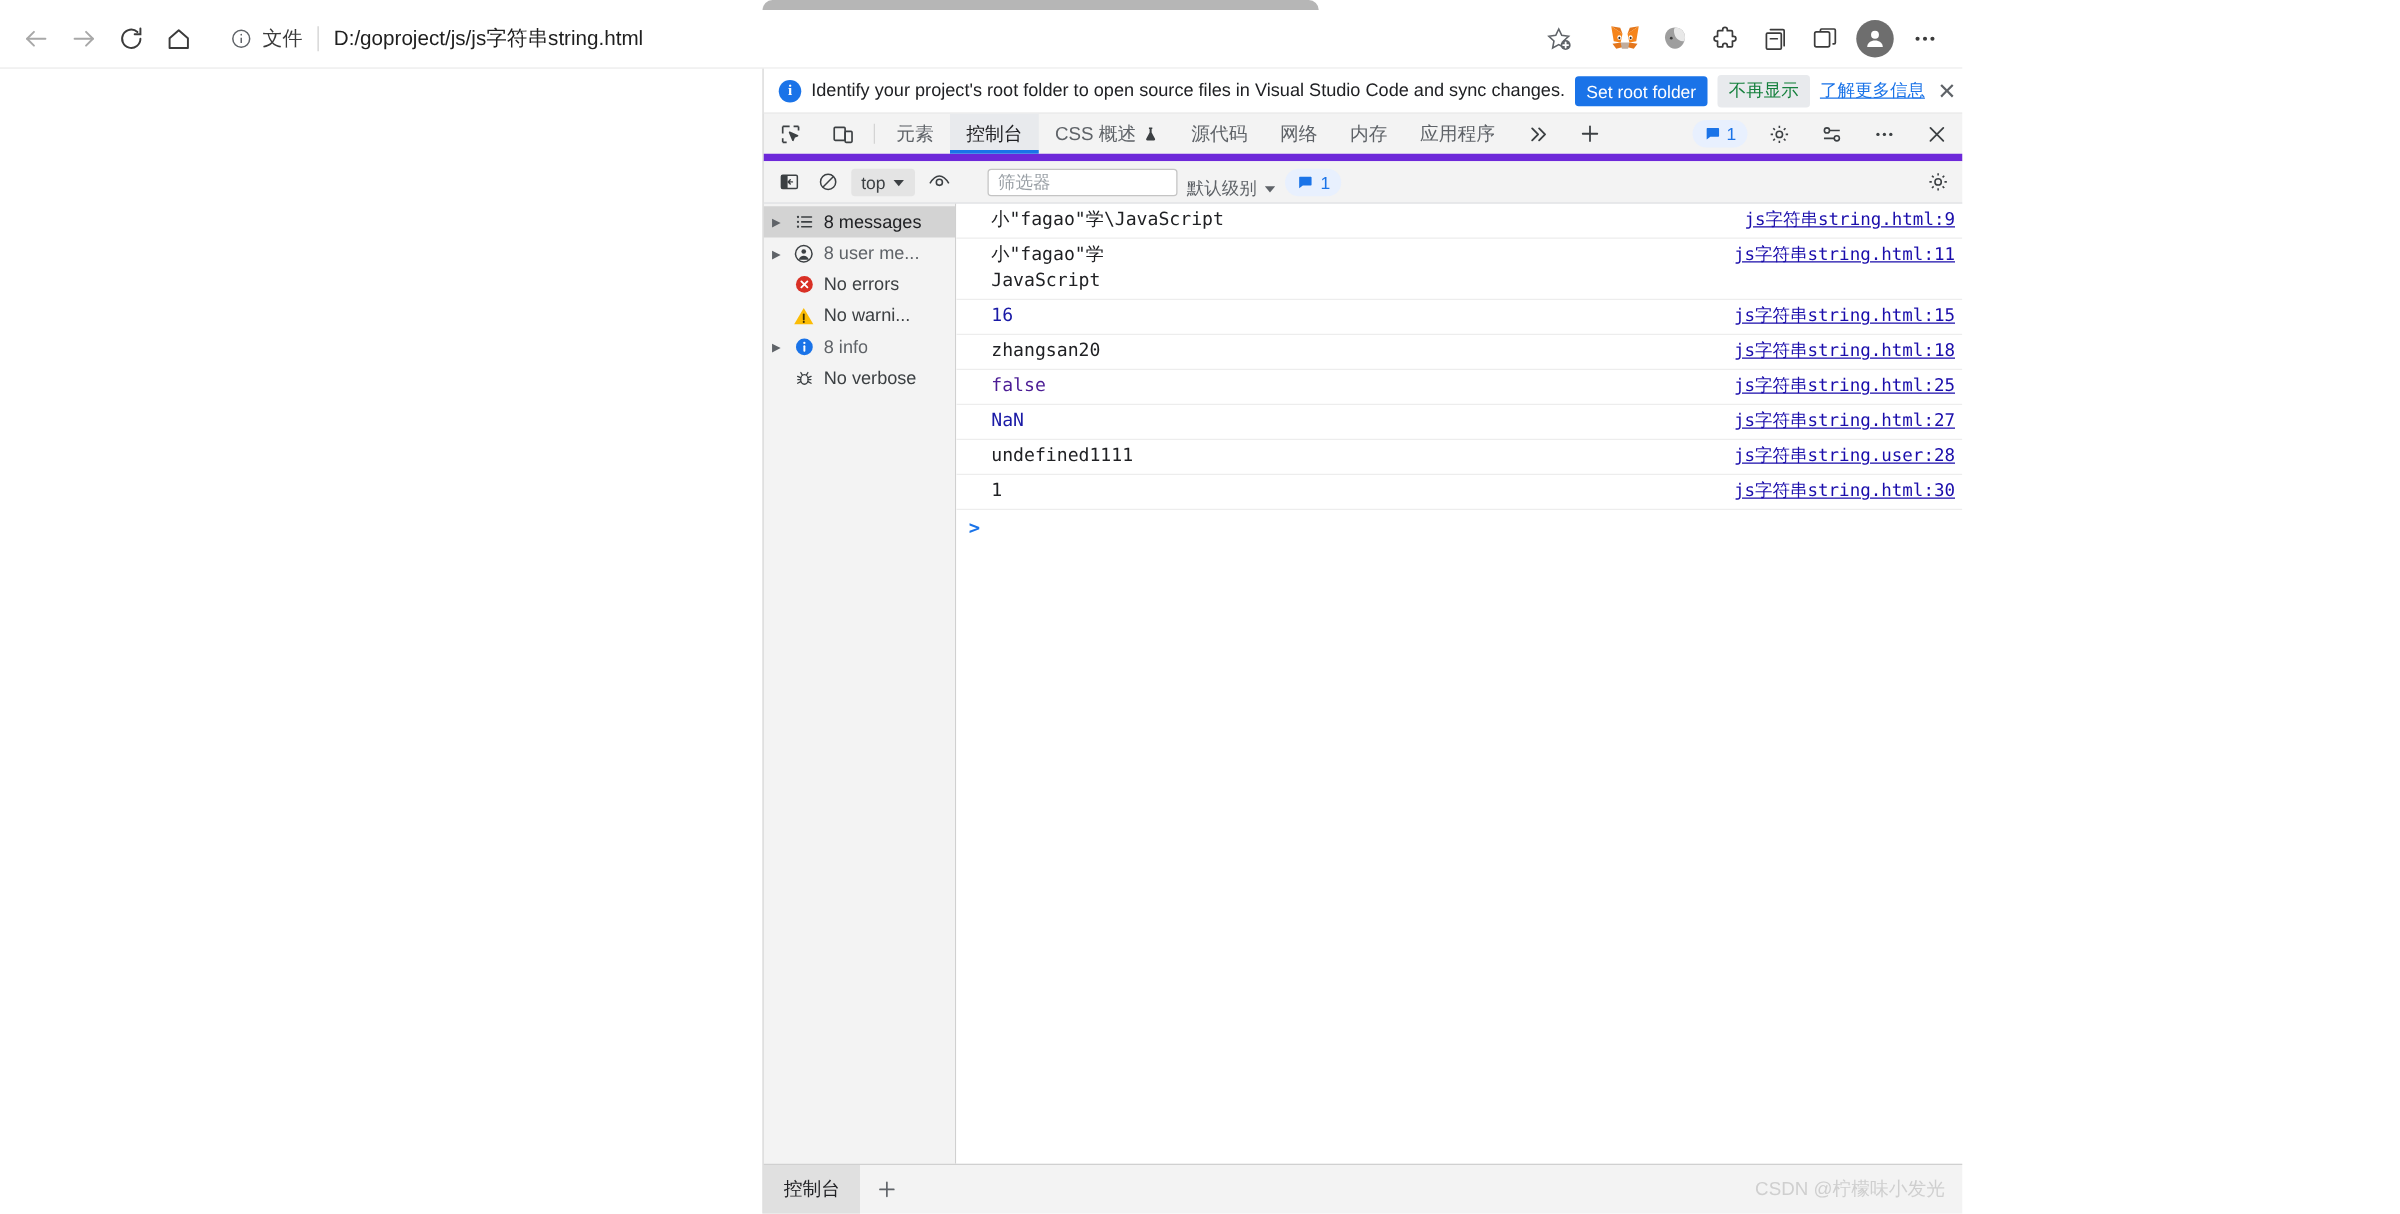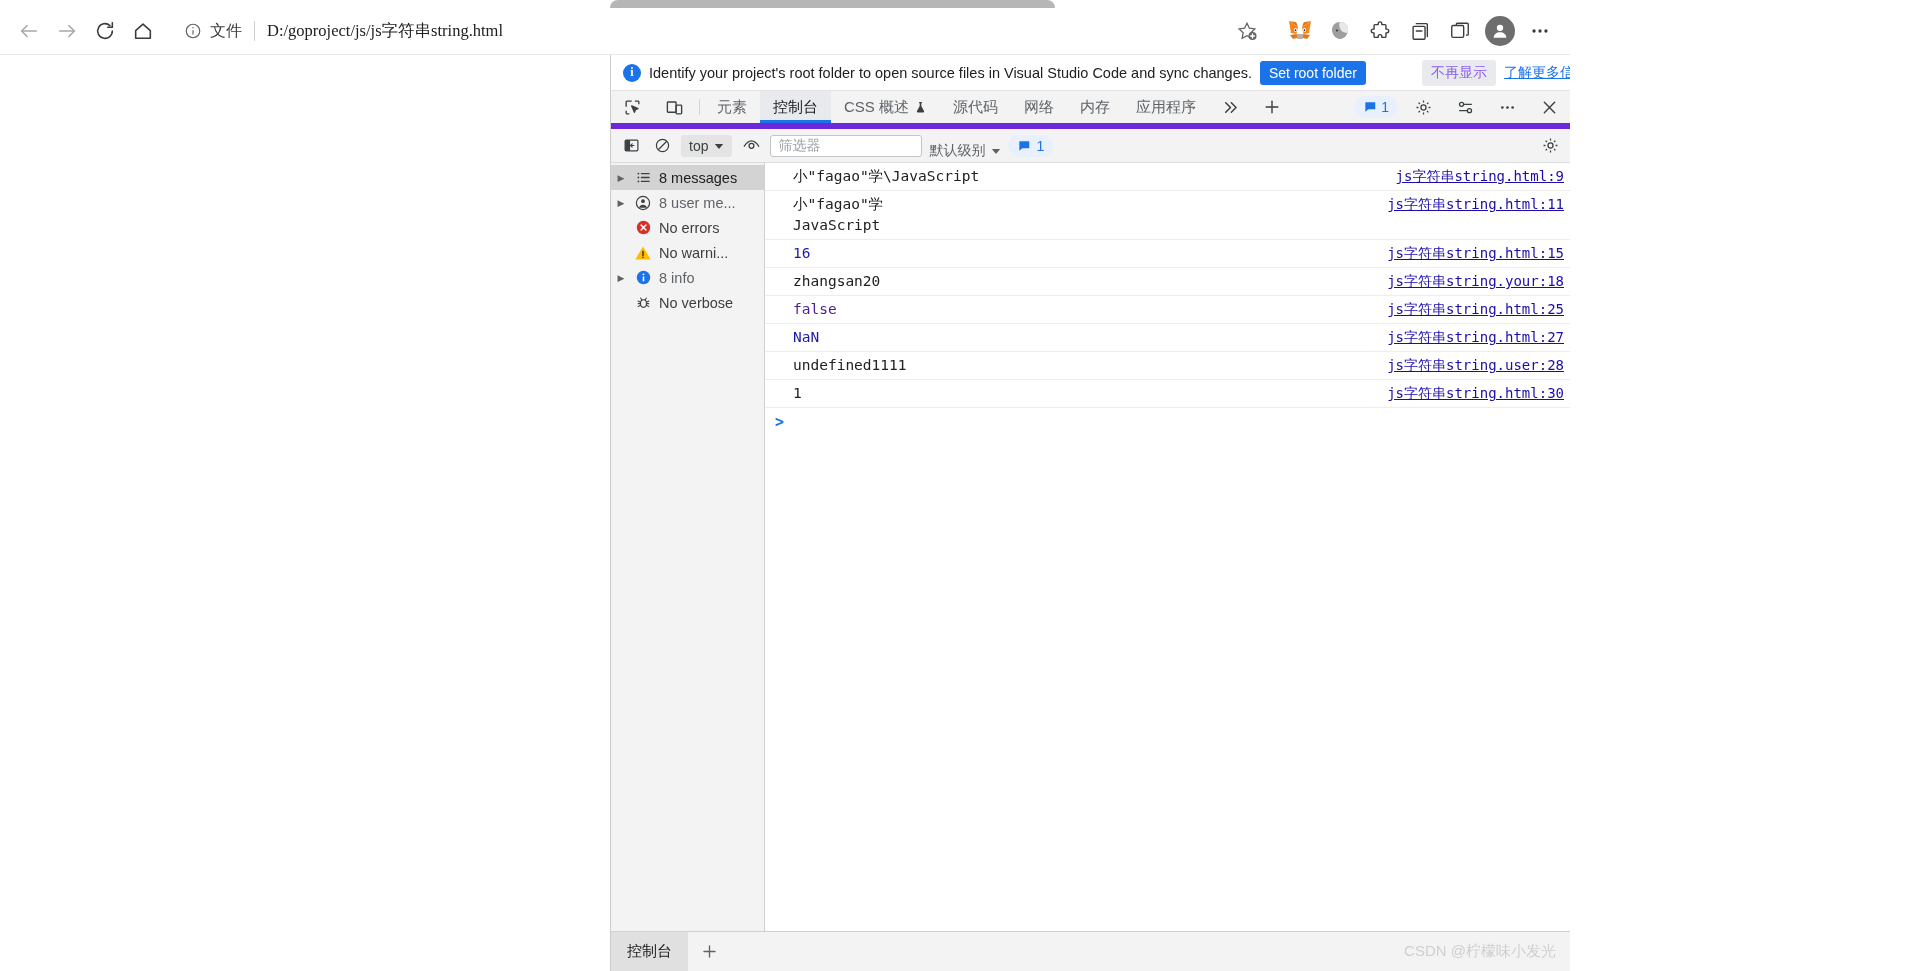--- a/index.html
+++ b/index.html
@@ -13,21 +13,21 @@
     background:#b6b6b6; border-radius:8px 8px 0 0; }
 
   .toolbar { height:47px; display:flex; align-items:center; padding:0 10px;
     background:#ffffff; border-bottom:1px solid #e8e8e8; }
   .navbtn { width:38px; height:38px; display:flex; align-items:center; justify-content:center;
     border-radius:50%; cursor:default; flex:0 0 auto; }
   .navbtn svg { display:block; }
 
   .omnibox { flex:1 1 auto; height:34px; background:#ffffff; border-radius:17px;
     display:flex; align-items:center; padding:0 6px 0 14px; margin:0 10px 0 6px;
-    min-width:0;font-family:Liberation Serif, serif; }
+    min-width:0; }
   .omni-info { width:22px; height:22px; display:flex; align-items:center; justify-content:center;
     flex:0 0 auto; }
   .omni-file { font-size:16px; color:#3b3b3b; margin-left:6px; white-space:nowrap; }
   .omni-sep { width:1px; height:20px; background:#d0d0d0; margin:0 12px; flex:0 0 auto; }
   .omni-url { font-size:16.5px; color:#202020; white-space:nowrap; overflow:hidden;
     text-overflow:ellipsis; flex:1 1 auto; }
   .omni-star { width:34px; height:34px; display:flex; align-items:center; justify-content:center;
     flex:0 0 auto; margin-left:4px; }
 
   .ext { width:40px; height:40px; display:flex; align-items:center; justify-content:center;
@@ -43,22 +43,22 @@
     background:#ffffff; border-left:1px solid #cdcdcd; display:flex; flex-direction:column; }
 
   .infobar { height:36px; background:#ffffff; display:flex; align-items:center;
     padding:0 8px 0 12px; border-bottom:1px solid #e3e3e3; gap:8px; }
   .infobar .i-icon { width:18px; height:18px; border-radius:50%; background:#1a73e8;
     color:#fff; font-size:12px; font-weight:bold; display:flex; align-items:center;
     justify-content:center; flex:0 0 auto; font-family:"Liberation Serif", serif; }
   .infobar .i-text { font-size:14.5px; color:#202124; white-space:nowrap; flex:0 0 auto; }
   .btn-blue { background:#1a73e8; color:#fff; font-size:14px; border-radius:3px;
     padding:4px 9px; white-space:nowrap; flex:0 0 auto; }
-  .btn-grey { background:#e8eaed; color:#8b5cf6; font-size:14px; border-radius:3px;
-    padding:4px 9px; white-space:nowrap; flex:0 0 auto;margin-left:48px; }
+  .btn-grey { background:#e8eaed; color:#15803d; font-size:14px; border-radius:3px;
+    padding:4px 9px; white-space:nowrap; flex:0 0 auto; }
   .link-blue { color:#1a73e8; font-size:14px; text-decoration:underline; white-space:nowrap;
     flex:0 0 auto; }
   .infobar .x { font-size:18px; color:#5f6368; margin-left:2px; flex:0 0 auto; }
 
   .dt-tabs { height:38px; background:#f3f3f3; display:flex; align-items:stretch;
     border-bottom:6px solid #6d28d9; }
   .dt-icon-btn { width:42px; display:flex; align-items:center; justify-content:center; }
   .dt-vsep { width:1px; background:#d4d4d4; margin:8px 4px; }
   .dt-tab { display:flex; align-items:center; gap:5px; padding:0 13px; font-size:15px;
     color:#5f6368; position:relative; white-space:nowrap; }
@@ -69,21 +69,21 @@
   .badge-blue { background:#e8f0fe; color:#1a73e8; border-radius:11px; height:22px;
     display:flex; align-items:center; gap:4px; padding:0 9px; font-size:14px; }
 
   .con-toolbar { height:34px; background:#f3f3f3; display:flex; align-items:center;
     gap:7px; padding:0 8px; border-bottom:1px solid #dadce0; }
   .ct-btn { width:24px; height:24px; display:flex; align-items:center; justify-content:center; }
   .ctx-select { background:#e4e4e4; border-radius:3px; height:22px; display:flex;
     align-items:center; gap:6px; padding:0 8px; font-size:14px; color:#3c4043; }
   .filter-input { flex:0 0 auto; width:152px; height:22px; background:#fff;
     border:1px solid #c4c4c4; border-radius:3px; font-size:14px; color:#9aa0a6;
-    display:flex; align-items:center; padding:0 7px; }
+    display:flex; align-items:center; padding:0 7px;margin-left:20px; }
   .level-select { display:flex; align-items:center; gap:6px; font-size:14px; color:#5f6368;margin-top:11px; }
   .msg-badge { background:#e8f0fe; border-radius:11px; height:22px; display:flex;
     align-items:center; gap:5px; padding:0 9px; font-size:14px; color:#1a73e8; }
   .con-toolbar .spacer { flex:1 1 auto; }
 
   
   .con-body { flex:1 1 auto; display:flex; min-height:0; }
   .con-sidebar { width:154px; flex:0 0 auto; background:#f3f3f3;
     border-right:1px solid #d0d0d0; padding-top:2px; }
   .sb-item { height:25px; display:flex; align-items:center; gap:6px; padding-left:4px;
@@ -473,21 +473,21 @@
           <span class="log-text">小"fagao"学
 JavaScript</span>
           <span class="log-src">js字符串string.html:11</span>
         </div>
         <div class="log-row">
           <span class="log-text num">16</span>
           <span class="log-src">js字符串string.html:15</span>
         </div>
         <div class="log-row">
           <span class="log-text">zhangsan20</span>
-          <span class="log-src">js字符串string.your:18</span>
+          <span class="log-src">js字符串string.html:18</span>
         </div>
         <div class="log-row">
           <span class="log-text bool">false</span>
           <span class="log-src">js字符串string.html:25</span>
         </div>
         <div class="log-row">
           <span class="log-text num">NaN</span>
           <span class="log-src">js字符串string.html:27</span>
         </div>
         <div class="log-row">

